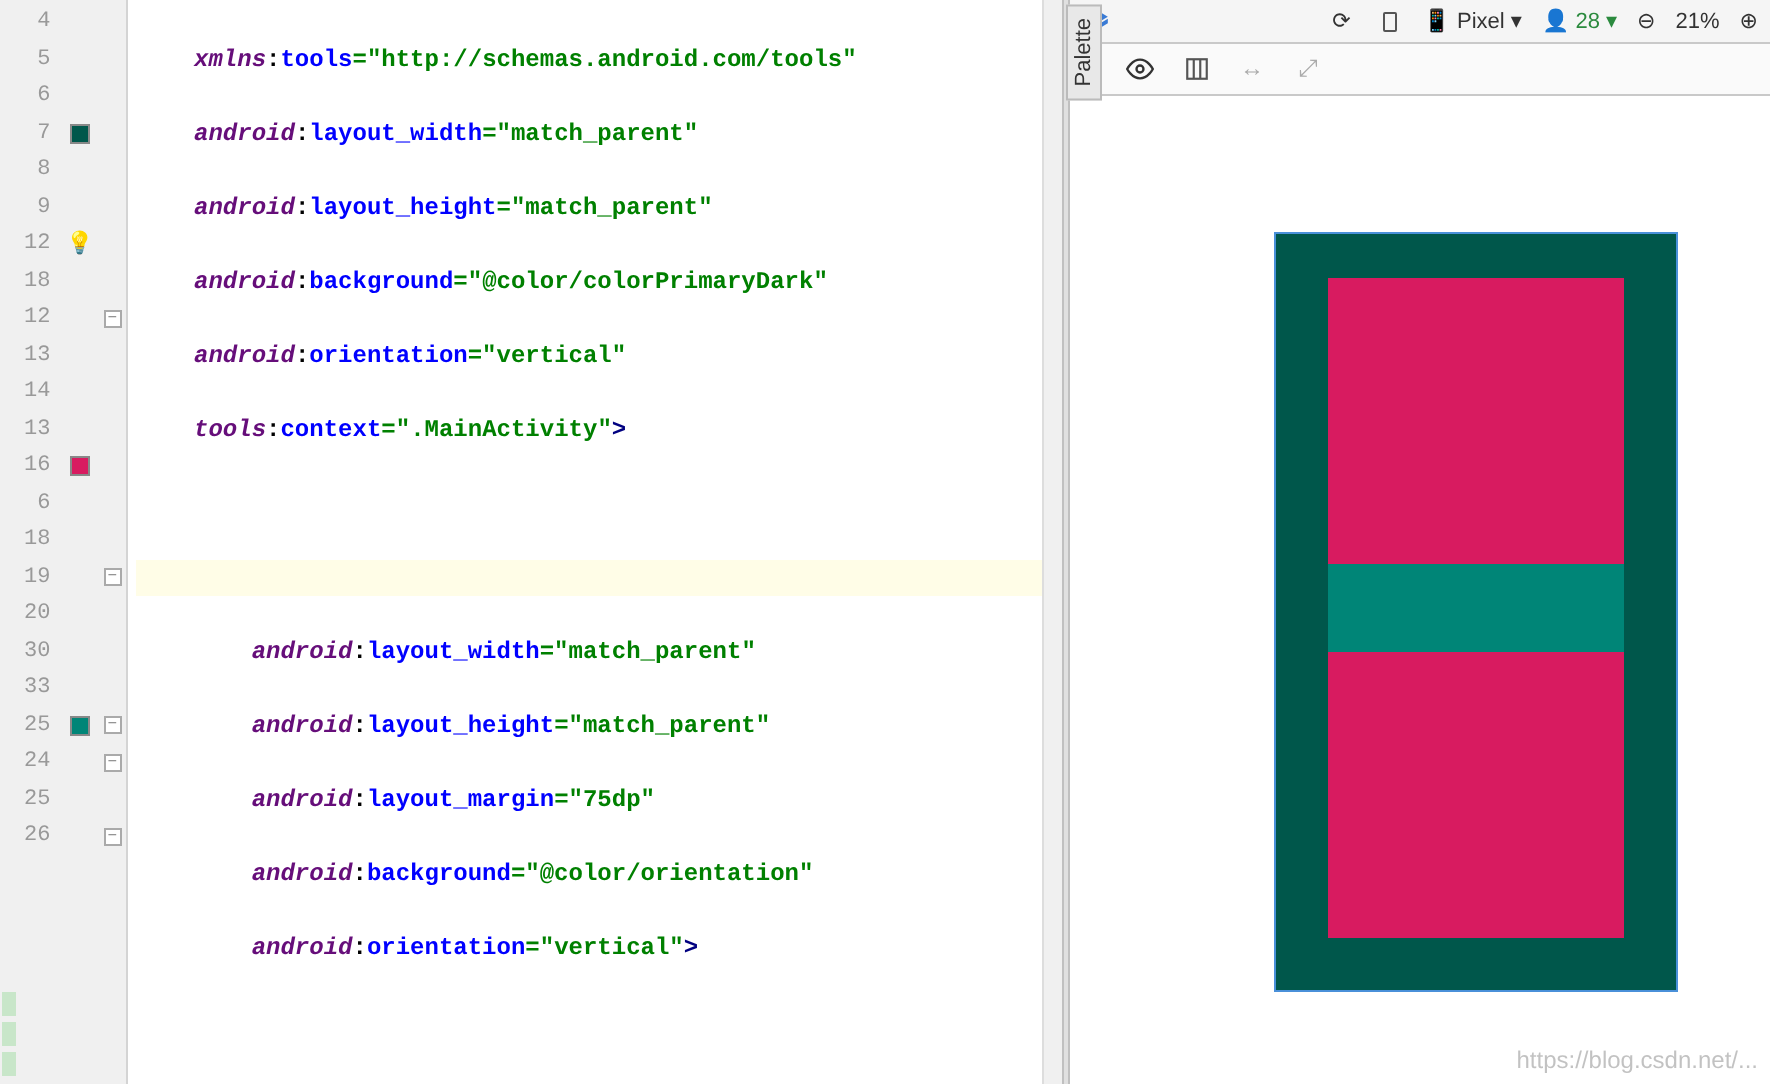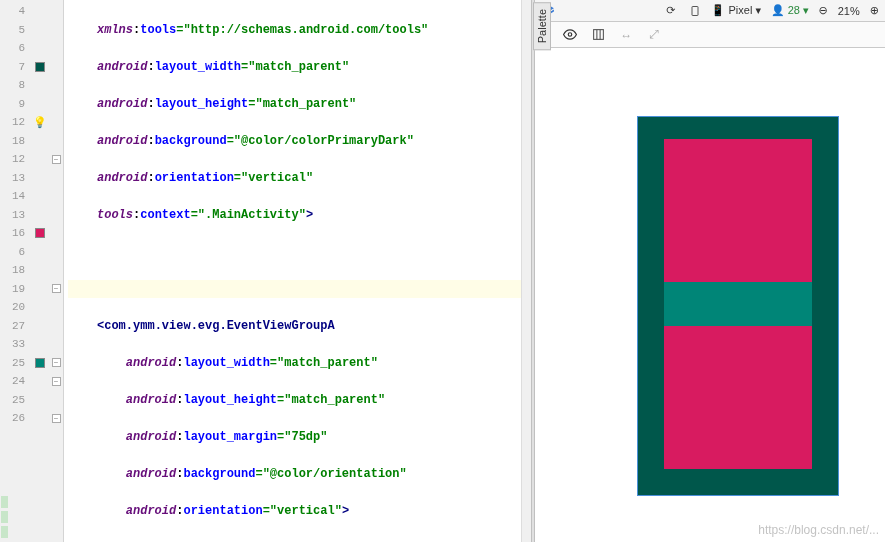--- a/index.html
+++ b/index.html
@@ -182,21 +182,21 @@
         <div>18</div>
         <div>12</div>
         <div>13</div>
         <div>14</div>
         <div>13</div>
         <div>16</div>
         <div>6</div>
         <div>18</div>
         <div>19</div>
         <div>20</div>
-        <div>27</div>
+        <div>30</div>
         <div>33</div>
         <div>25</div>
         <div>24</div>
         <div>25</div>
         <div>26</div>
     </div>
     <div class="gutter-icons">
       <div></div>
         <div></div>
         <div></div>
@@ -269,21 +269,20 @@
   <div class="code-wrap">
     <div class="code">
 <div class="code-line">    <span class="ns">xmlns</span><span class="op">:</span><span class="attr">tools</span><span class="val">="</span><span class="val">http://schemas.android.com/tools</span><span class="val">"</span></div>
 <div class="code-line">    <span class="ns">android</span><span class="op">:</span><span class="attr">layout_width</span><span class="val">="</span><span class="val">match_parent</span><span class="val">"</span></div>
 <div class="code-line">    <span class="ns">android</span><span class="op">:</span><span class="attr">layout_height</span><span class="val">="</span><span class="val">match_parent</span><span class="val">"</span></div>
 <div class="code-line">    <span class="ns">android</span><span class="op">:</span><span class="attr">background</span><span class="val">="</span><span class="val">@color/colorPrimaryDark</span><span class="val">"</span></div>
 <div class="code-line">    <span class="ns">android</span><span class="op">:</span><span class="attr">orientation</span><span class="val">="</span><span class="val">vertical</span><span class="val">"</span></div>
 <div class="code-line">    <span class="ns">tools</span><span class="op">:</span><span class="attr">context</span><span class="val">="</span><span class="val">.MainActivity</span><span class="val">"</span><span class="tag">&gt;</span></div>
 <div class="code-line"></div>
 <div class="code-line hl-line"></div>
-<div class="code-line">    <span class="tag">&lt;</span><span class="tag">com.ymm.view.evg.EventViewGroupA</span></div>
 <div class="code-line">        <span class="ns">android</span><span class="op">:</span><span class="attr">layout_width</span><span class="val">="</span><span class="val">match_parent</span><span class="val">"</span></div>
 <div class="code-line">        <span class="ns">android</span><span class="op">:</span><span class="attr">layout_height</span><span class="val">="</span><span class="val">match_parent</span><span class="val">"</span></div>
 <div class="code-line">        <span class="ns">android</span><span class="op">:</span><span class="attr">layout_margin</span><span class="val">="</span><span class="val">75dp</span><span class="val">"</span></div>
 <div class="code-line">        <span class="ns">android</span><span class="op">:</span><span class="attr">background</span><span class="val">="</span><span class="val">@color/orientation</span><span class="val">"</span></div>
 <div class="code-line">        <span class="ns">android</span><span class="op">:</span><span class="attr">orientation</span><span class="val">="</span><span class="val">vertical</span><span class="val">"</span><span class="tag">&gt;</span></div>
 <div class="code-line"></div>
 
 
 
 

